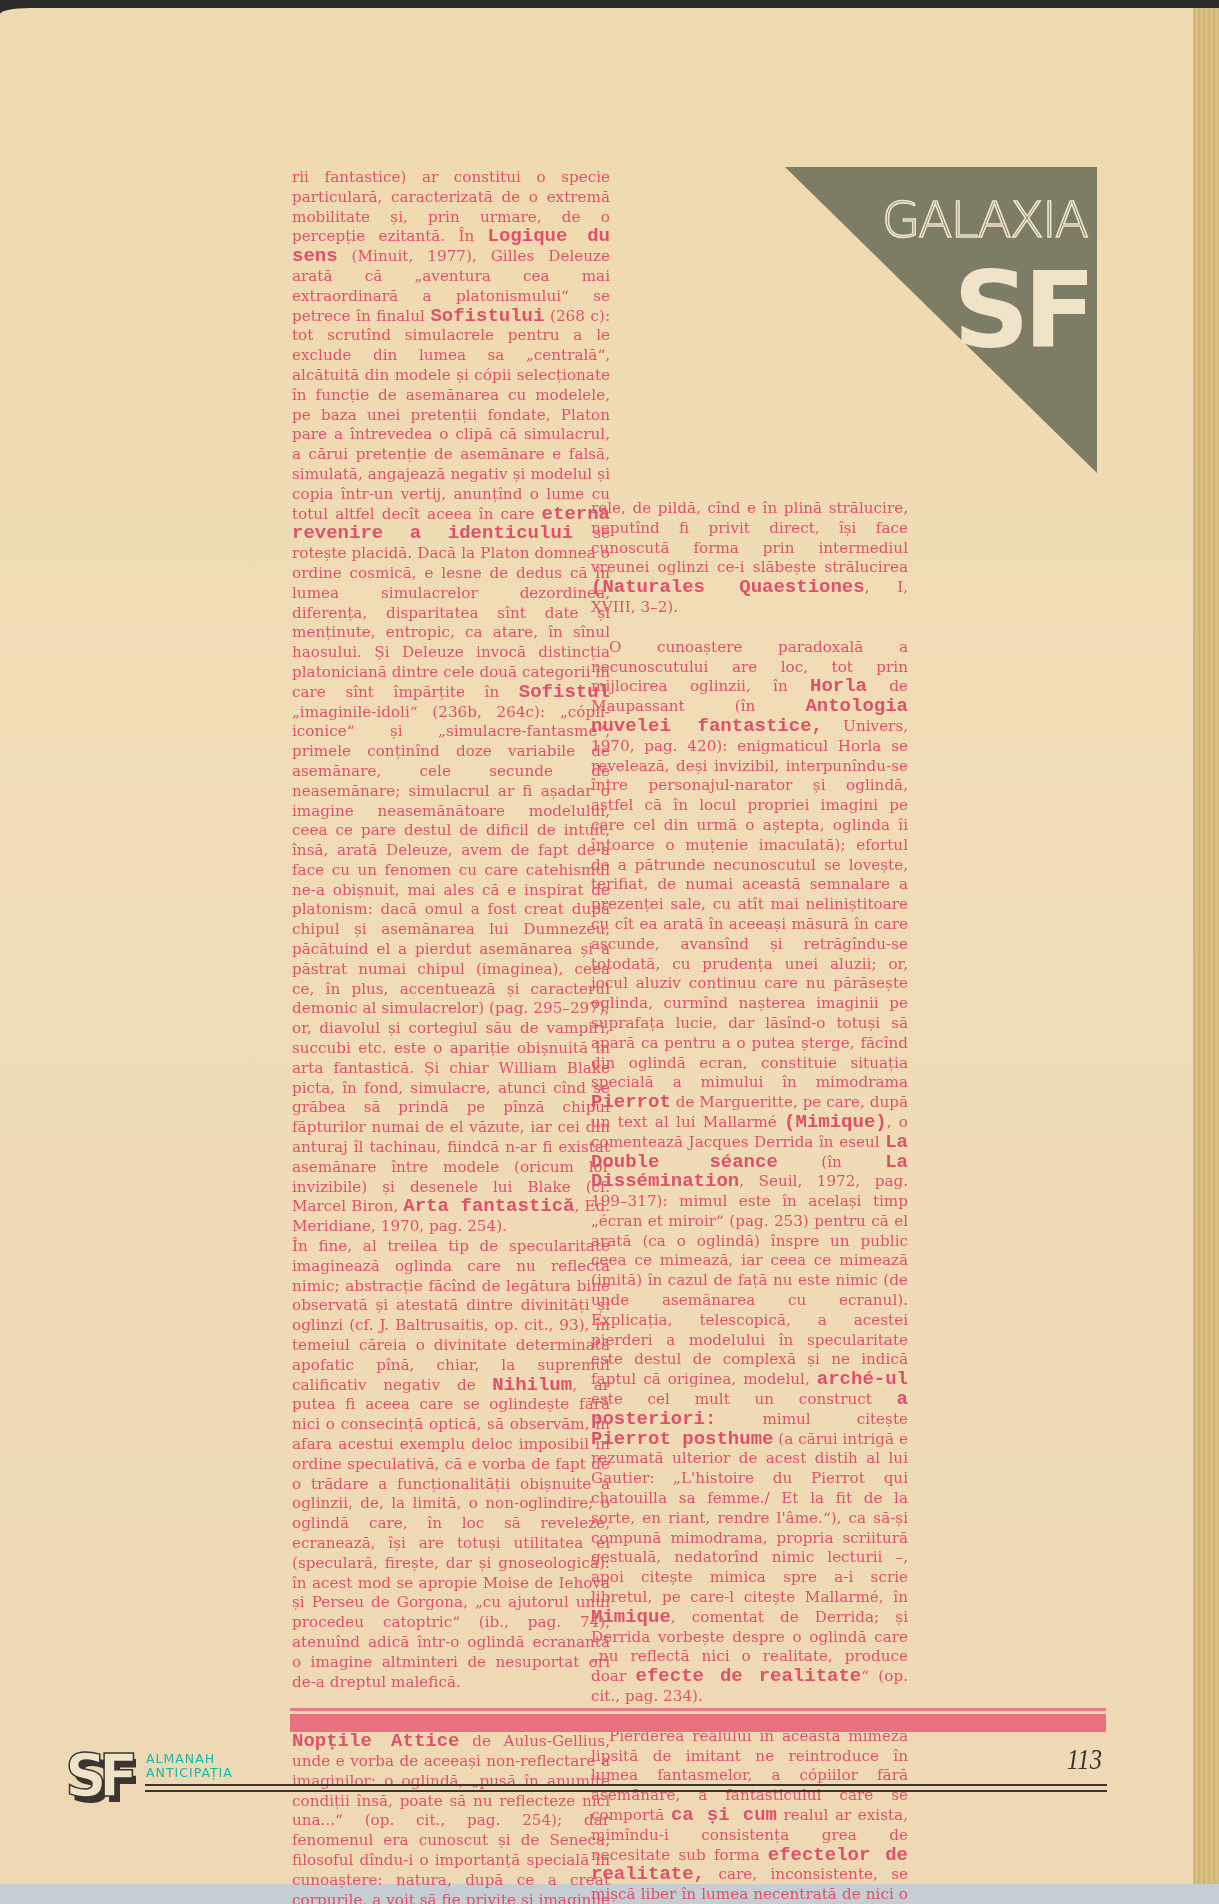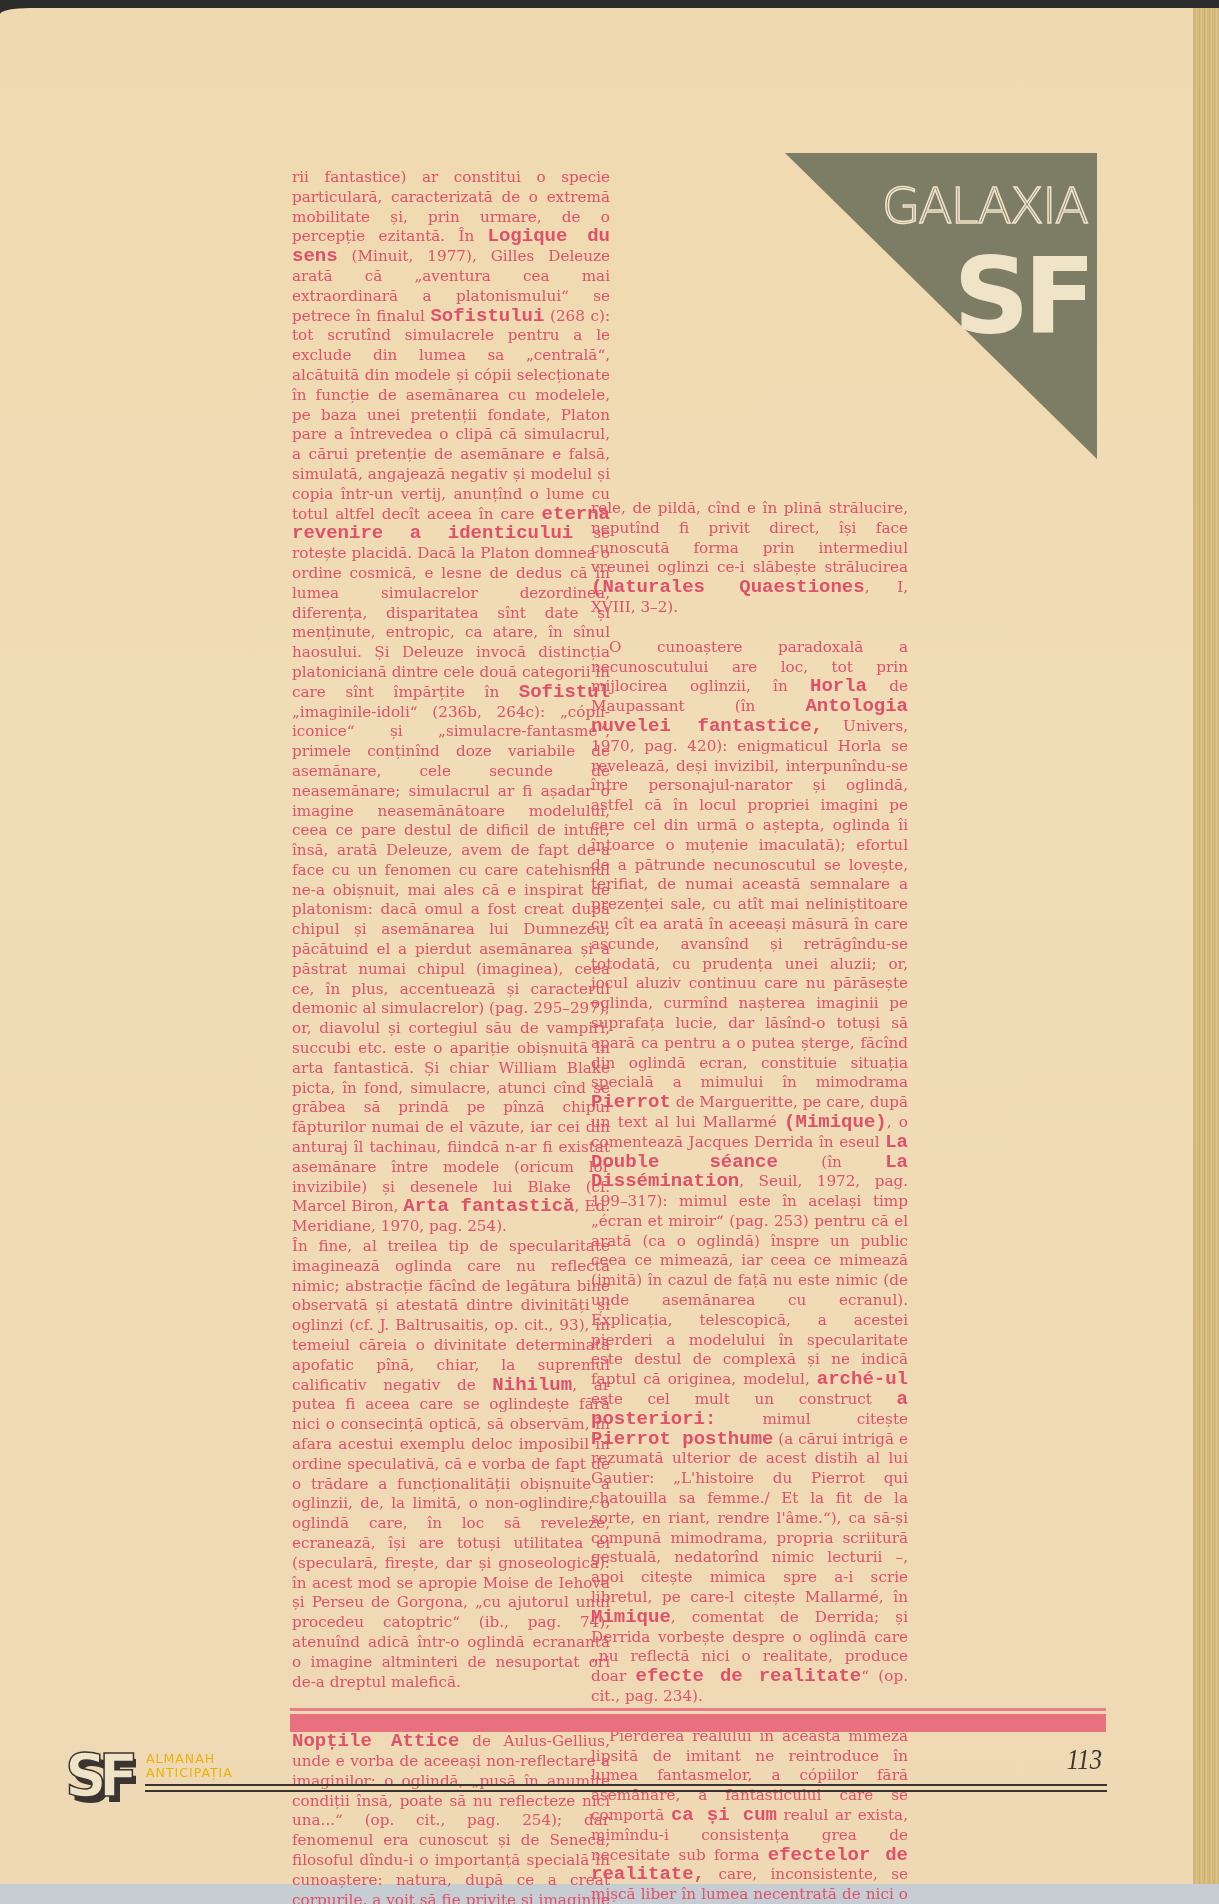--- a/index.html
+++ b/index.html
@@ -24,35 +24,35 @@
   .col {
     position: absolute; color: #e0506a;
     font-size: 15.2px; line-height: 19.8px; text-align: justify;
   }
   .col p { margin: 0; }
   .col-left { left: 292px; top: 168px; width: 318px; }
   .col-right { left: 591px; top: 499px; width: 317px; }
   .col .ind { text-indent: 18px; margin-top: 20px; }
   .col b { font-family: Liberation Mono, monospace; font-weight: bold; font-size: 19px; }
   .logo-tri {
-    position: absolute; left: 785px; top: 153px; width: 312px; height: 306px;
+    position: absolute; left: 785px; top: 167px; width: 312px; height: 306px;
   }
   .logo-tri svg { display: block; }
   .rule-red-thin {
     position: absolute; left: 290px; top: 1708px; width: 816px; height: 3px;
     background: #ea7c88;
   }
   .rule-red-thick {
     position: absolute; left: 290px; top: 1714px; width: 816px; height: 18px;
     background: #e9707e;
   }
   .footer-logo { position: absolute; left: 64px; top: 1748px; width: 72px; height: 62px; }
   .footer-brand {
     position: absolute; left: 146px; top: 1752px; font-family: "DejaVu Sans", sans-serif;
-    font-size: 12.5px; line-height: 14px; letter-spacing: 1px; color: #eab308;
+    font-size: 12.5px; line-height: 14px; letter-spacing: 1px; color: #14b8a6;
   }
   .footer-rule1 { position: absolute; left: 145px; top: 1784px; width: 962px; height: 2px; background: #3a3530; }
   .footer-rule2 { position: absolute; left: 145px; top: 1790px; width: 962px; height: 2px; background: #3a3530; }
   .page-number {
     position: absolute; left: 1050px; top: 1743px; width: 52px; text-align: right;
     font-family: "Liberation Serif", serif; font-style: italic; font-size: 29px; color: #3a3530;
     transform: scaleX(0.85); transform-origin: right;
   }
 </style>
 </head>

